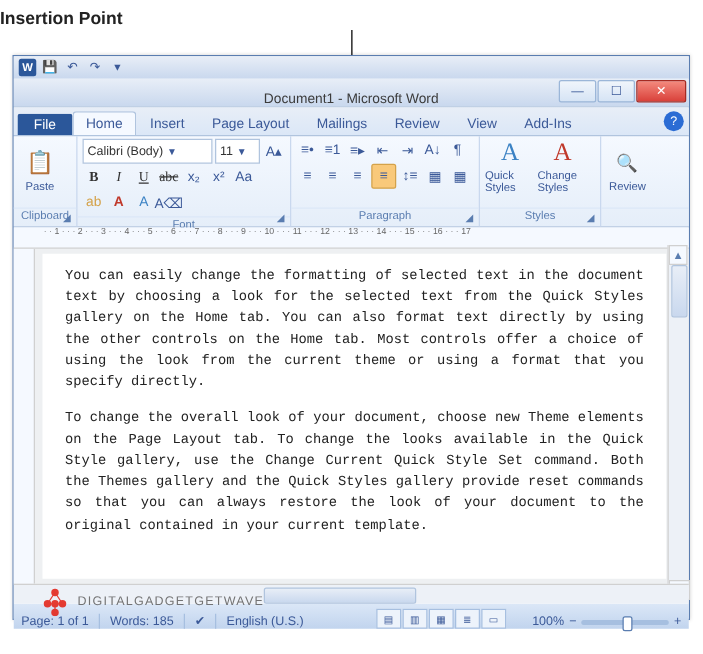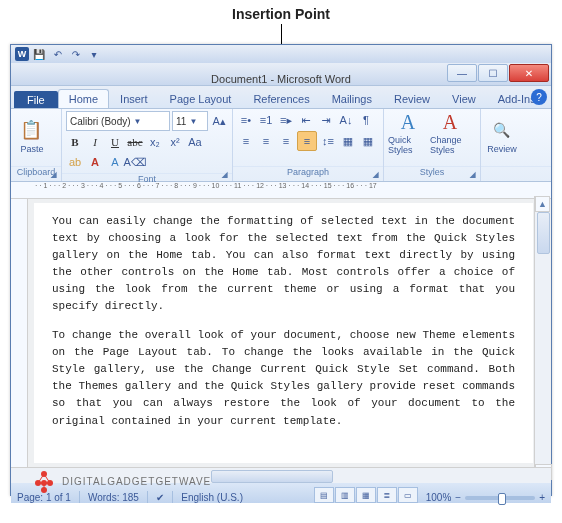--- a/index.html
+++ b/index.html
@@ -1,17 +1,17 @@
 <!DOCTYPE html>
 <html><head>
 <meta charset="utf-8">
 <style>
 html,body{margin:0;padding:0;font-family:"Segoe UI",Tahoma,sans-serif;font-size:11px;background:#fff;color:#333}
 .canvas{position:relative;width:562px;height:523px;background:#fff;overflow:hidden}
-.caption{position:absolute;top:6px;left:0;width:100%;text-align:center;font-weight:bold;font-size:14px;color:#222}
+.caption{position:absolute;top:6px;left:0;width:100%;font-weight:bold;font-size:14px;color:#222}
 .pointer{position:absolute;top:24px;left:281px;width:1px;height:208px;background:#000}
 .word-window{position:absolute;top:44px;left:10px;width:540px;height:450px;border:1px solid #5a7db0;background:#fff;box-shadow:0 0 3px rgba(0,0,0,.2)}
 .qat{height:18px;background:linear-gradient(#e8eef7,#c9d8ee);display:flex;align-items:center;padding:0 4px;gap:4px}
 .qat .word-icon{width:14px;height:14px;background:#2b579a;border-radius:2px;display:flex;align-items:center;justify-content:center;color:#fff;font-size:9px;font-weight:bold}
 .qat .qbtn{width:14px;height:14px;display:flex;align-items:center;justify-content:center;color:#3b5998;font-size:10px}
 .titlebar{height:22px;background:linear-gradient(#e8eef7,#c9d8ee);display:flex;align-items:flex-end;position:relative;border-bottom:1px solid #b0c4de}
 .titlebar .title{flex:1;text-align:center;font-size:11px;color:#3b3b3b}
 .winbtns{position:absolute;right:2px;top:1px;display:flex;gap:1px}
 .winbtn{width:28px;height:16px;display:flex;align-items:center;justify-content:center;font-size:10px;border-radius:2px}
 .winbtn.min,.winbtn.max{background:linear-gradient(#f0f5fb,#d6e4f5);border:1px solid #9bb6d8;color:#3b5998}
@@ -44,21 +44,21 @@
 .page p{margin:0 0 12px 0}
 .vscroll{position:absolute;right:1px;top:151px;width:15px;height:284px;background:#edf1f7;border-left:1px solid #d0d0d0}
 .vscroll .arrow{height:14px;display:flex;align-items:center;justify-content:center;color:#5a7db0;font-size:9px;background:#f5f9ff;border:1px solid #d0d0d0}
 .vscroll .thumb{position:absolute;top:16px;left:2px;width:11px;height:40px;background:linear-gradient(#e8eef7,#c9d8ee);border:1px solid #b0c4de;border-radius:2px}
 .hscroll{height:15px;background:#edf1f7;border-top:1px solid #d0d0d0;position:relative}
 .hscroll .thumb{position:absolute;left:200px;top:2px;width:120px;height:11px;background:linear-gradient(#e8eef7,#c9d8ee);border:1px solid #b0c4de;border-radius:2px}
 .statusbar{height:20px;background:linear-gradient(#dbe7f7,#c1d4ee);display:flex;align-items:flex-end;padding:0 6px;font-size:10px;color:#3b5998;gap:8px}
 .statusbar .sep{width:1px;height:12px;background:#a6bfe0}
 .viewbtns{display:flex;gap:1px;margin-left:auto}
 .viewbtn{width:18px;height:14px;border:1px solid #a6bfe0;background:#edf3fb;display:flex;align-items:center;justify-content:center;font-size:8px}
-.zoom{display:flex;align-items:center;gap:4px;margin-left:0}
+.zoom{display:flex;align-items:center;gap:4px;margin-left:13px}
 .slider{width:70px;height:4px;background:#a6bfe0;position:relative;border-radius:2px}
 .slider .knob{position:absolute;left:33px;top:-3px;width:6px;height:10px;background:#fff;border:1px solid #5a7db0;border-radius:2px}
 .watermark{position:absolute;bottom:30px;left:32px;display:flex;align-items:center;gap:6px;opacity:.9}
 .watermark .logo{width:24px;height:24px}
 .watermark .txt{font-size:10px;letter-spacing:1px;color:#666}
 .dot{fill:#e4281d}
 </style>
 </head>
 <body>
 
@@ -82,21 +82,20 @@
         <div class="winbtn max">☐</div>
         <div class="winbtn close">✕</div>
       </div>
     </div>
 
     <div class="tabs">
       <div class="tab file">File</div>
       <div class="tab active">Home</div>
       <div class="tab">Insert</div>
       <div class="tab">Page Layout</div>
-      <div class="tab">References</div>
       <div class="tab">Mailings</div>
       <div class="tab">Review</div>
       <div class="tab">View</div>
       <div class="tab">Add-Ins</div>
       <div class="help">?</div>
     </div>
 
     <div class="ribbon">
       <div class="group" style="width:50px">
         <div class="group-body">

